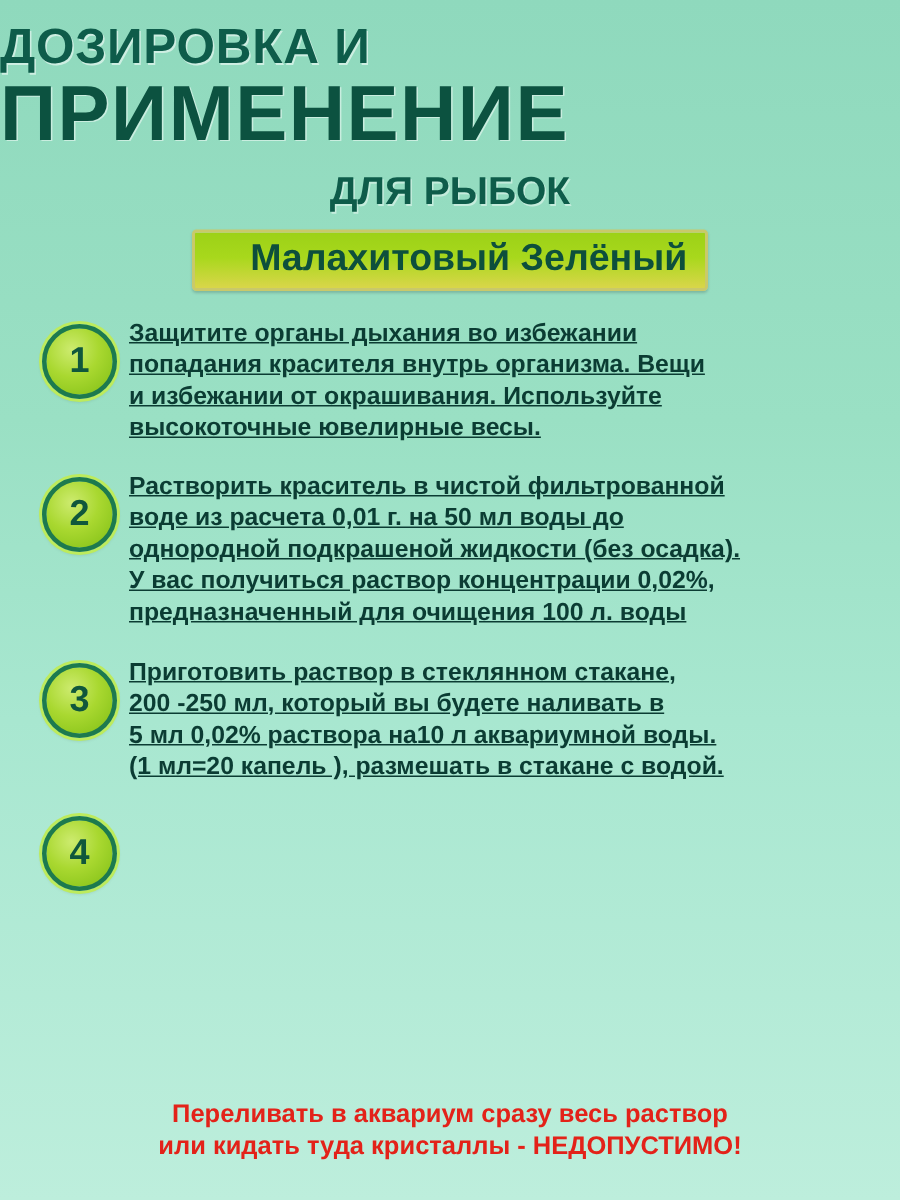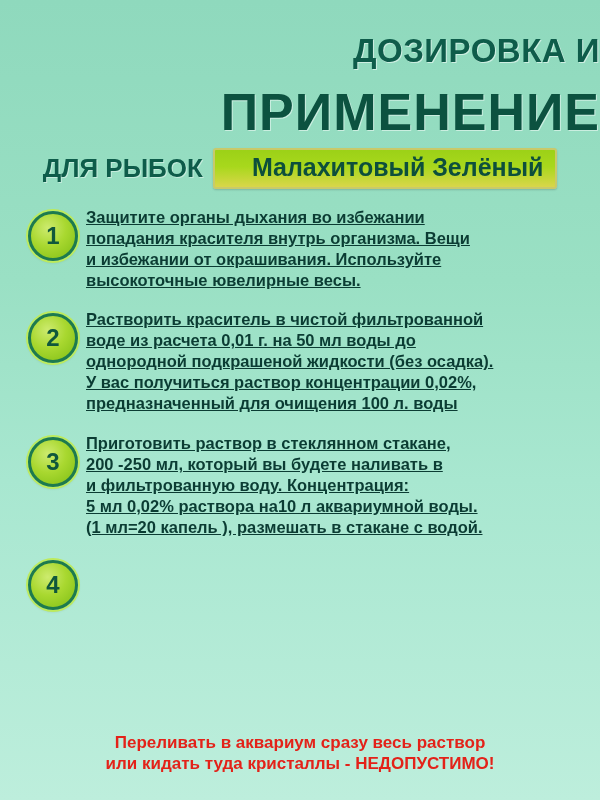--- a/index.html
+++ b/index.html
@@ -10,47 +10,48 @@
     width: 600px;
     height: 800px;
     font-family: "Liberation Sans", sans-serif;
     background: linear-gradient(to bottom, #8fd9bd 0%, #9ae0c4 35%, #a8e7d0 60%, #bdeedc 100%);
     overflow: hidden;
     position: relative;
   }
 
   
   .header {
-    padding-top: 34px;
-    text-align: right;
+    padding-top: 14px;
+    text-align: left;
   }
   .title-line1 {
     font-size: 33px;
     font-weight: bold;
     color: #0e5c4a;
     letter-spacing: 0.5px;
     line-height: 1.0;
     text-shadow: 1px 1px 0 rgba(255,255,255,0.55);
   }
   .title-line2 {
     font-size: 52px;
     font-weight: bold;
     color: #0c5240;
     letter-spacing: 1px;
     line-height: 1.05;
-    margin-top: 18px;
+    margin-top: 2px;
     text-shadow: 1px 1px 0 rgba(255,255,255,0.5);
   }
   .subtitle-row {
     display: flex;
     align-items: center;
     justify-content: center;
     margin-top: 8px;
     gap: 10px;
     padding: 0 16px;
+    flex-direction: column;
   }
   .subtitle-left {
     font-size: 26px;
     font-weight: bold;
     color: #0e5c4a;
     white-space: nowrap;
     text-shadow: 1px 1px 0 rgba(255,255,255,0.45);
   }
   .badge {
     background: linear-gradient(to bottom, #9cd117 0%, #a8d81c 45%, #d9d64a 100%);
@@ -170,21 +171,20 @@
     </div>
   </div>
 
   <div class="step">
     <div class="bullet-wrap">
       <div class="bullet">3</div>
     </div>
     <div class="step-text">
       <p>Приготовить раствор в стеклянном стакане,</p>
       <p>200 -250 мл, который вы будете наливать в</p>
-      <p>и фильтрованную воду. Концентрация:</p>
       <p>5 мл 0,02% раствора на10 л аквариумной воды.</p>
       <p> (1 мл=20 капель ), размешать в стакане с водой.</p>
     </div>
   </div>
 
   <div class="step">
     <div class="bullet-wrap">
       <div class="bullet">4</div>
     </div>
   </div>

